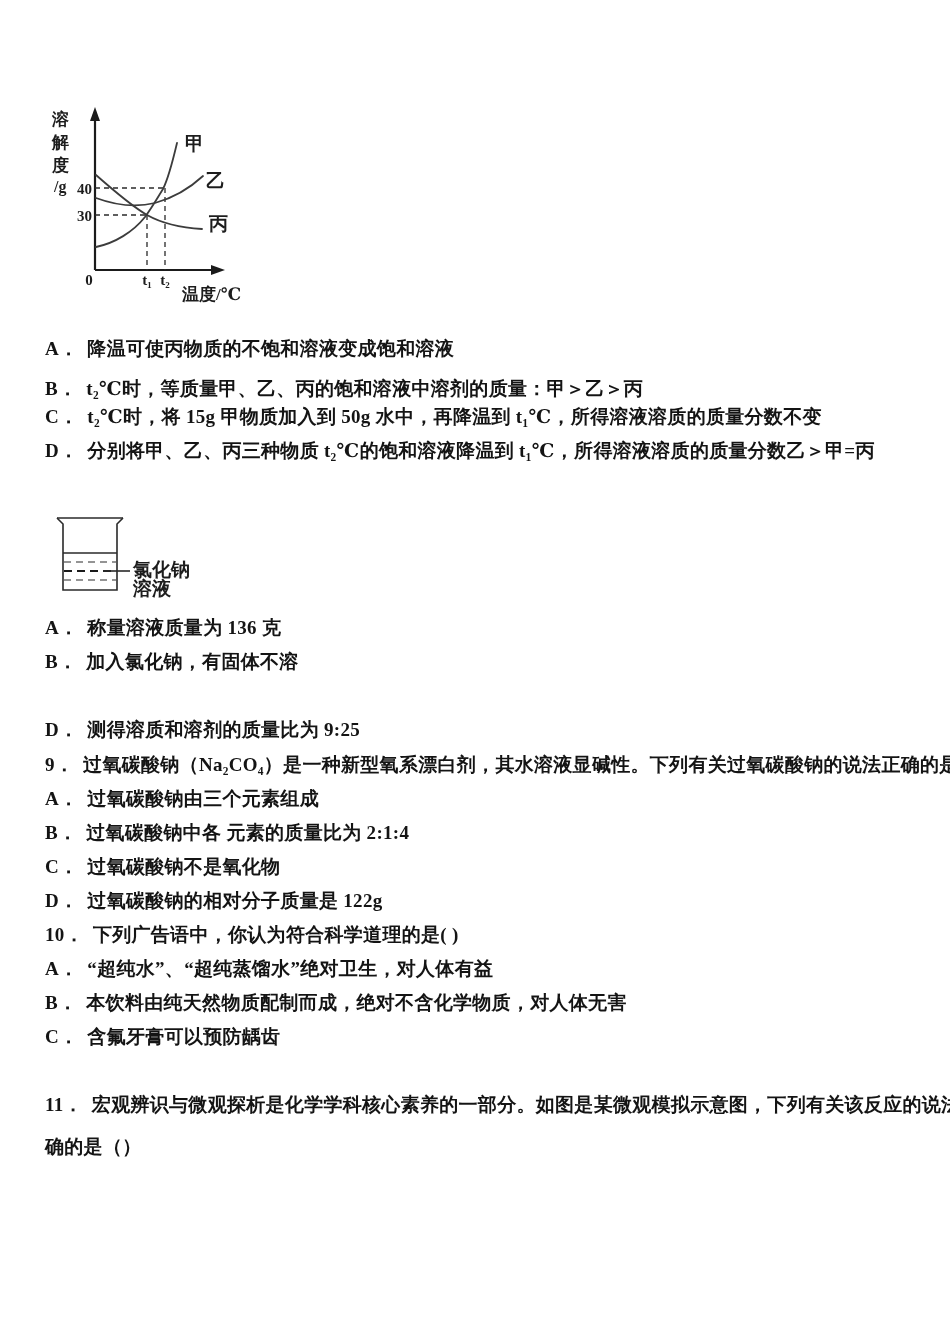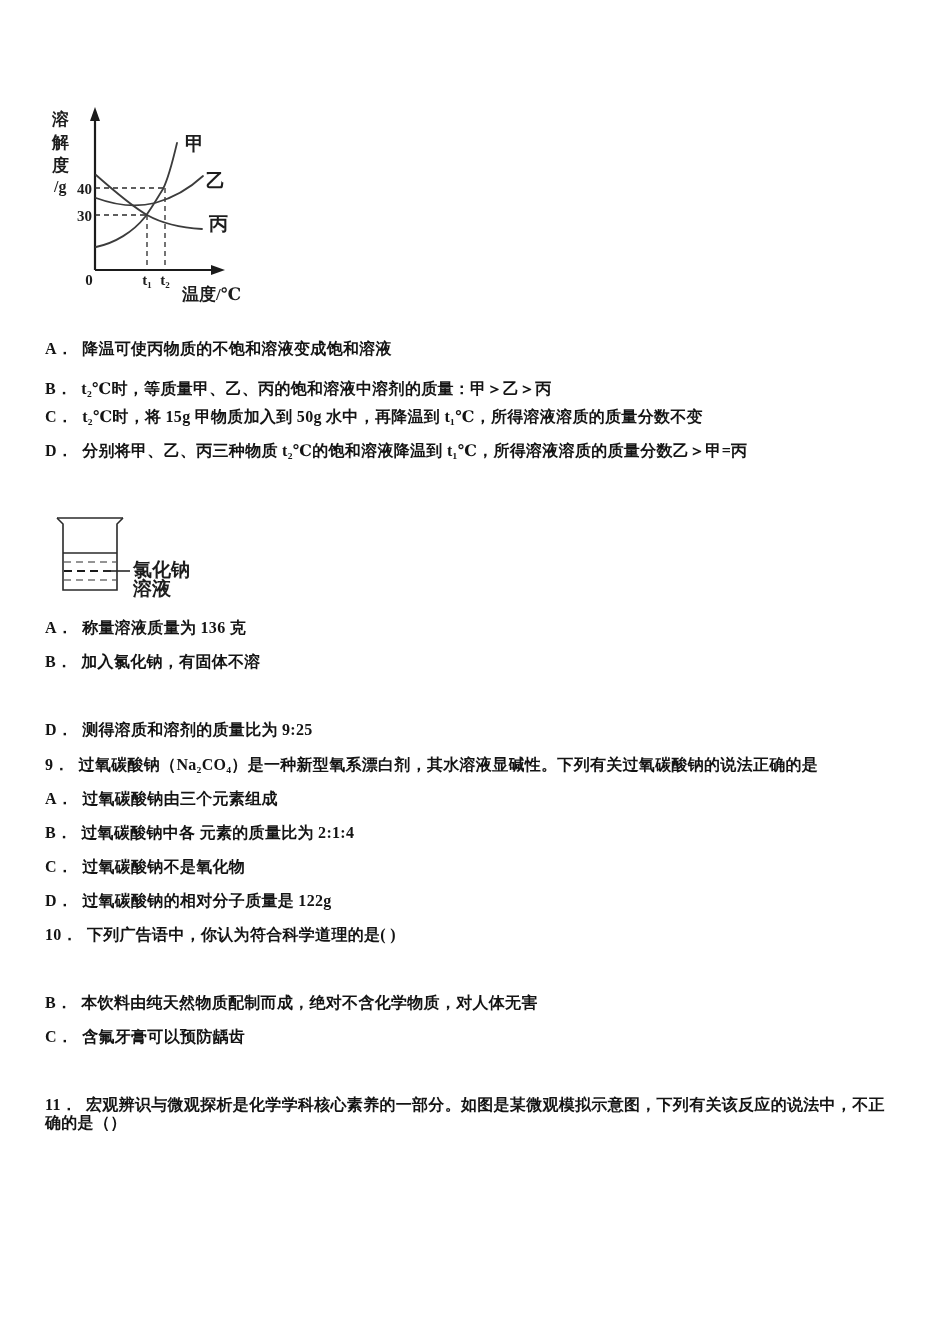--- a/index.html
+++ b/index.html
@@ -9,21 +9,21 @@
     background:#ffffff;
     font-family:"Liberation Serif","DejaVu Serif",serif;
     font-weight:bold;
     color:#141414;
     overflow:hidden;
     margin:0 auto;
   }
   .line{
     position:absolute;
     left:45px;
-    font-size:16px;
+    font-size:19px;
     line-height:23px;
     white-space:pre;
     letter-spacing:0.3px;
   }
   .lbl{margin-right:9px;}
   .fig{position:absolute;}
   svg text{
     font-family:"Liberation Serif","DejaVu Serif",serif;
     font-weight:bold;
     fill:#1d1d1d;
@@ -96,19 +96,20 @@
   <div class="line" style="top:650px"><span class="lbl">B．</span><span>加入氯化钠，有固体不溶</span></div>
   <div class="line" style="top:718px"><span class="lbl">D．</span><span>测得溶质和溶剂的质量比为 9:25</span></div>
 
   <div class="line" style="top:753px"><span class="lbl">9．</span><span>过氧碳酸钠（Na₂CO₄）是一种新型氧系漂白剂，其水溶液显碱性。下列有关过氧碳酸钠的说法正确的是</span></div>
   <div class="line" style="top:787px"><span class="lbl">A．</span><span>过氧碳酸钠由三个元素组成</span></div>
   <div class="line" style="top:821px"><span class="lbl">B．</span><span>过氧碳酸钠中各 元素的质量比为 2:1:4</span></div>
   <div class="line" style="top:855px"><span class="lbl">C．</span><span>过氧碳酸钠不是氧化物</span></div>
   <div class="line" style="top:889px"><span class="lbl">D．</span><span>过氧碳酸钠的相对分子质量是 122g</span></div>
 
   <div class="line" style="top:923px"><span class="lbl">10．</span><span>下列广告语中，你认为符合科学道理的是( )</span></div>
+  <div class="line" style="top:957px"><span class="lbl">A．</span><span>“超纯水”、“超纯蒸馏水”绝对卫生，对人体有益</span></div>
   <div class="line" style="top:1025px"><span class="lbl">C．</span><span>含氟牙膏可以预防龋齿</span></div>
   <div class="line" style="top:991px"><span class="lbl">B．</span><span>本饮料由纯天然物质配制而成，绝对不含化学物质，对人体无害</span></div>
 
   <div class="line" style="top:1093px"><span class="lbl">11．</span><span>宏观辨识与微观探析是化学学科核心素养的一部分。如图是某微观模拟示意图，下列有关该反应的说法中，不正</span></div>
-  <div class="line" style="top:1111px"><span>确的是（）</span></div>
+  <div class="line" style="top:1135px"><span>确的是（）</span></div>
 
 </div>
 
 </body></html>

